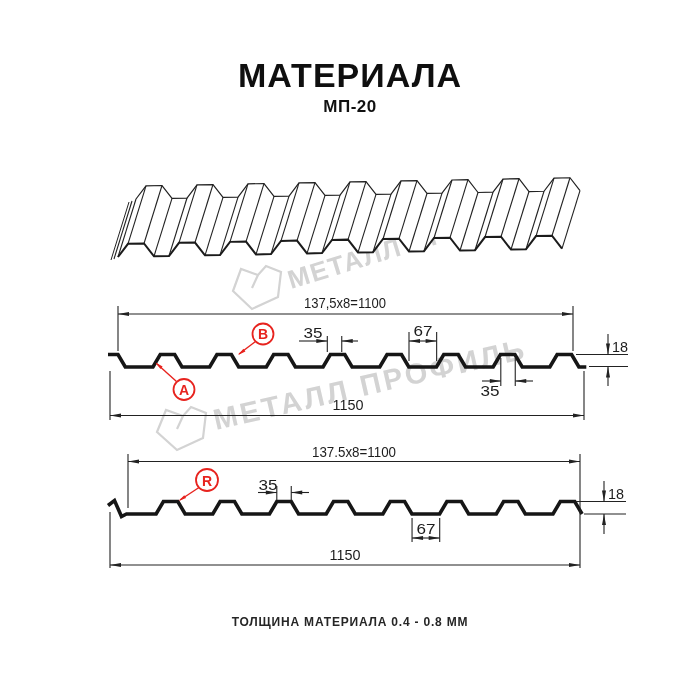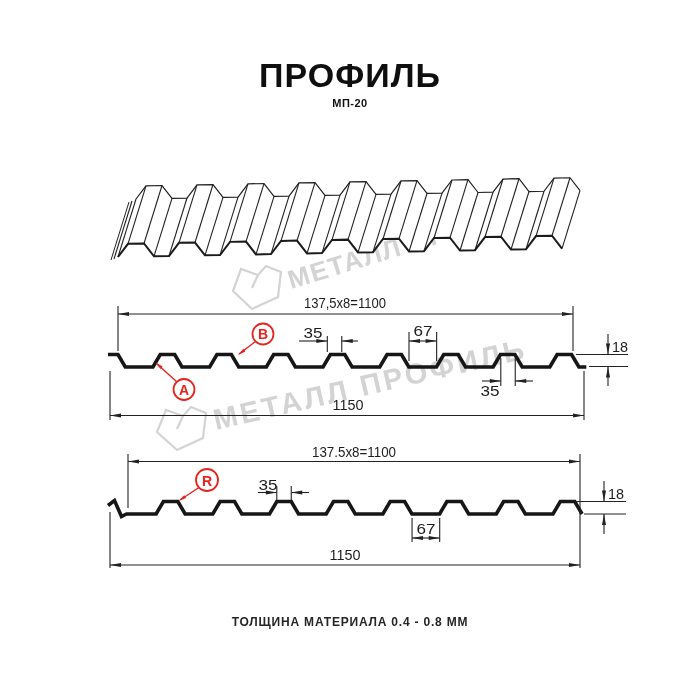--- a/index.html
+++ b/index.html
@@ -1,35 +1,35 @@
 <!DOCTYPE html>
 <html><head>
 <meta charset="utf-8">
 <style>
   html,body{margin:0;padding:0;background:#fff;}
   #page{position:relative;width:700px;height:700px;background:#fff;overflow:hidden;
         font-family:"Liberation Sans",sans-serif;}
   .title{position:absolute;top:56px;left:0;width:700px;text-align:center;
          font-size:34px;font-weight:bold;letter-spacing:1px;color:#0f0f0f;}
   .subtitle{position:absolute;top:97px;left:0;width:700px;text-align:center;
-         font-size:11px;font-weight:bold;letter-spacing:0.5px;color:#111;}
+         font-size:17px;font-weight:bold;letter-spacing:0.5px;color:#111;}
   .footer{position:absolute;top:615px;left:0;width:700px;text-align:center;
          font-size:12px;font-weight:bold;letter-spacing:0.8px;color:#262626;}
   svg{position:absolute;left:0;top:0;}
   text{font-family:"Liberation Sans",sans-serif;fill:#1d1d1d;}
   .dim{font-size:15.5px;}
   .red{font-size:14px;font-weight:bold;fill:#e7231e;}
   .wm{font-weight:bold;fill:#d3d3d3;}
 </style>
 </head>
 <body>
 
 <div id="page">
 
-  <div class="title">ПРОФИЛЬ</div>
+  <div class="title">МАТЕРИАЛА</div>
   <div class="subtitle">МП-20</div>
 
   <svg width="700" height="700" viewBox="0 0 700 700">
 
     <g>
       <path d="M233,291 L241,269 L258,275 L266,266 L281,272 L278,297 L252,309 Z M252,288 L258,275" fill="none" stroke="#d3d3d3" stroke-width="2.2"></path>
       <text class="wm" transform="translate(291,289) rotate(-17)" font-size="26" letter-spacing="1.5">МЕТАЛЛ ПРОФИЛЬ</text>
     </g>
     <g>
       <path d="M157,432 L166,410 L183,416 L191,407 L206,413 L203,438 L177,450 Z M177,429 L183,416" fill="none" stroke="#d3d3d3" stroke-width="2.2"></path>

